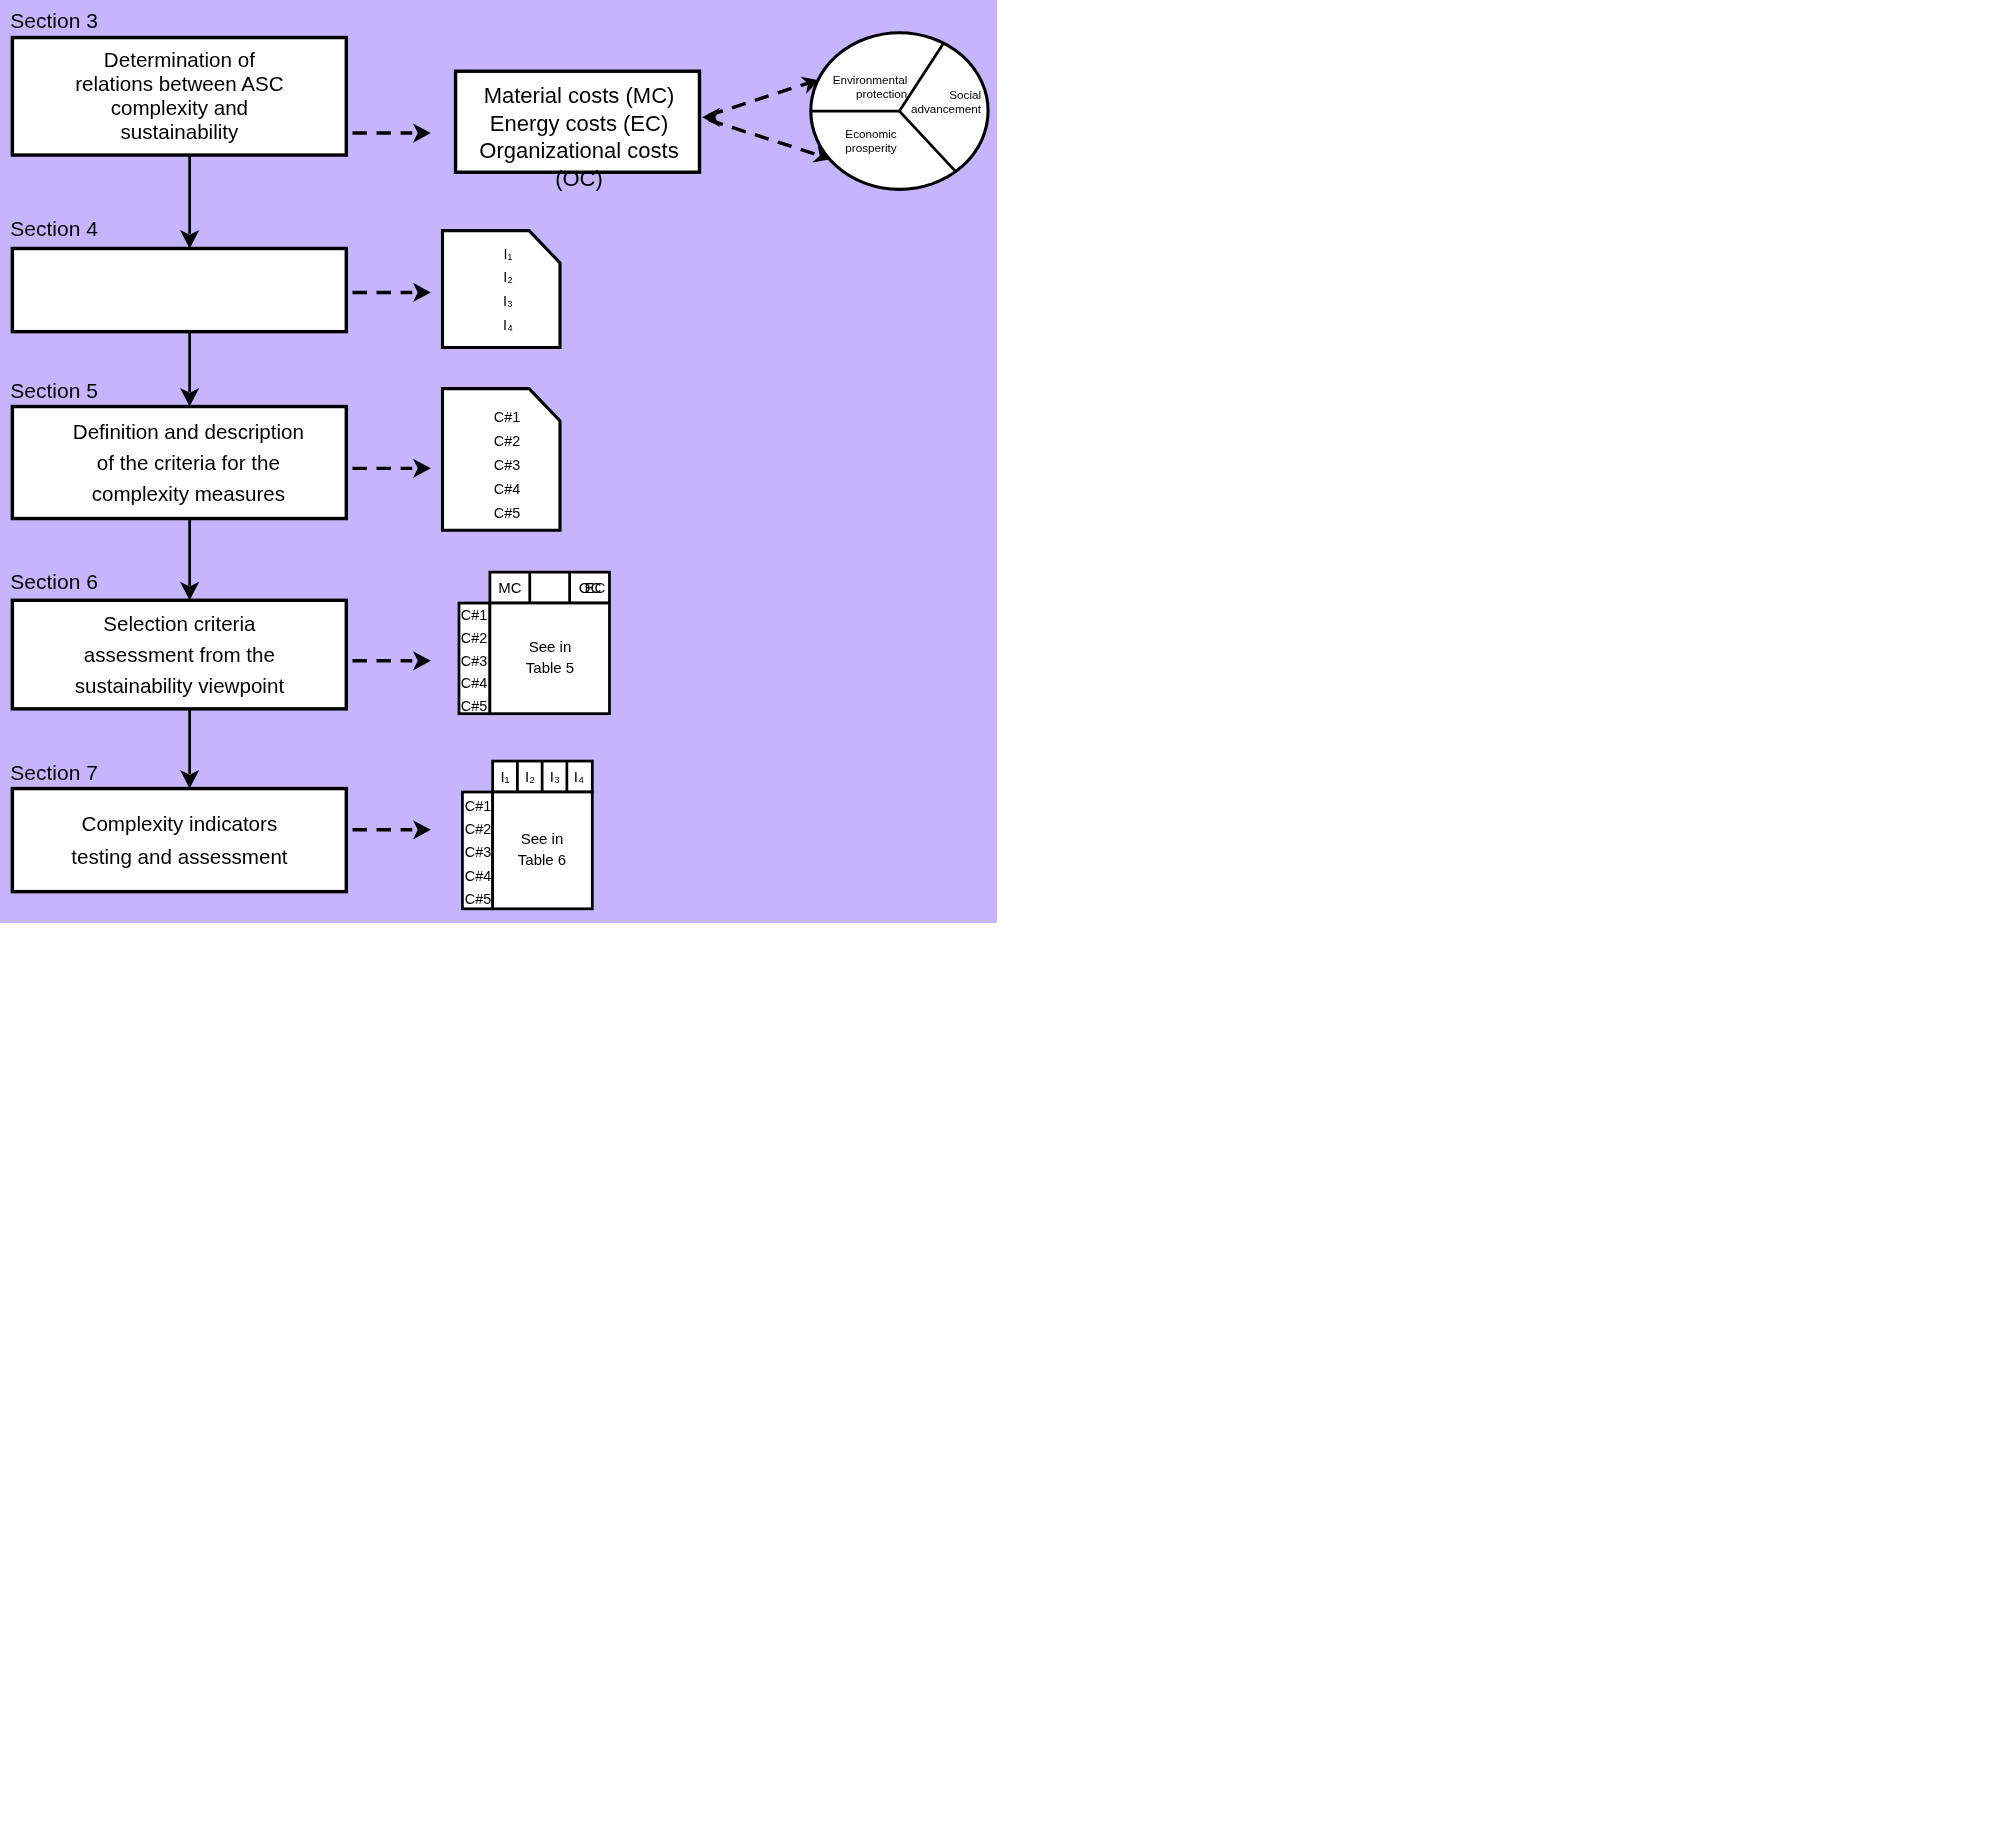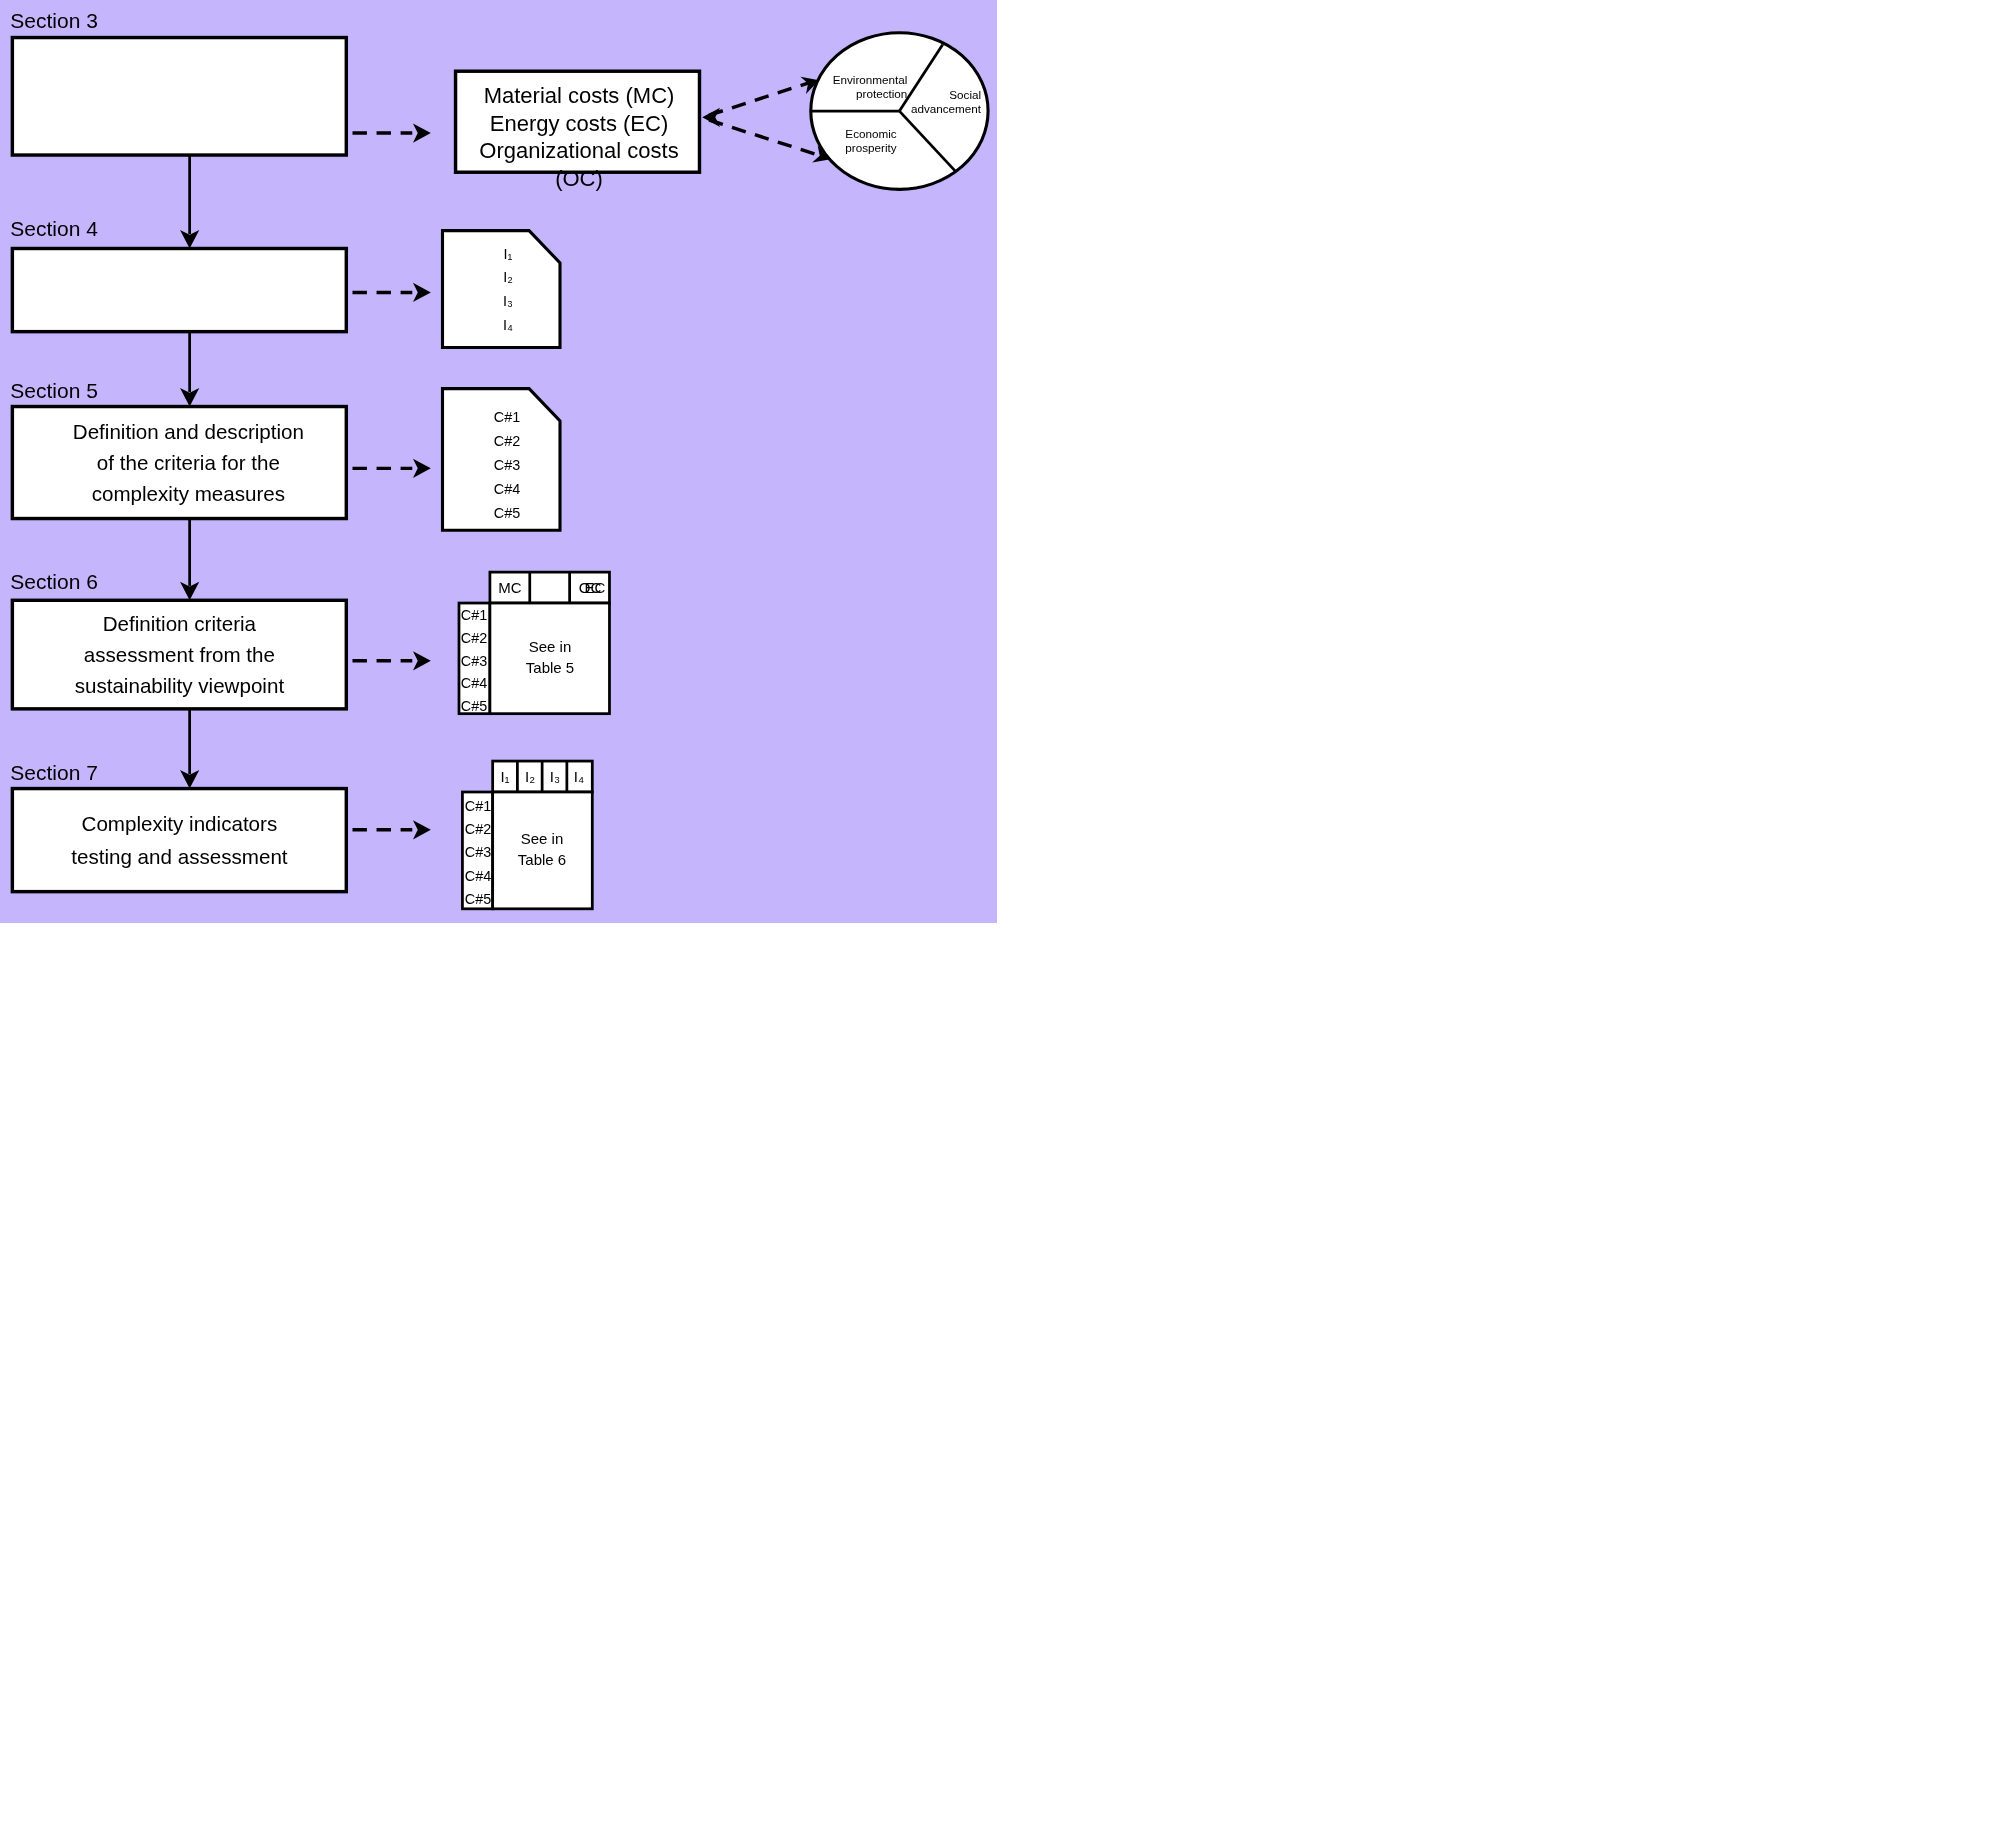--- a/index.html
+++ b/index.html
@@ -116,24 +116,28 @@
       <rect x="717" y="1152" width="145" height="170" fill="#fff" stroke="#000" stroke-width="4"></rect>
     </g>
   </svg>
 
   <div class="abs sec-title" style="left:10.3px;top:8.2px;">Section 3</div>
   <div class="abs sec-title" style="left:10.3px;top:216px;">Section 4</div>
   <div class="abs sec-title" style="left:10.3px;top:378px;">Section 5</div>
   <div class="abs sec-title" style="left:10.3px;top:569px;">Section 6</div>
   <div class="abs sec-title" style="left:10.3px;top:760px;">Section 7</div>
 
+  <div class="abs boxtext" style="left:12.4px;top:37px;width:334px;height:118px;line-height:24px;">Determination of
+relations between ASC
+complexity and
+sustainability</div>
   <div class="abs boxtext" style="left:12.4px;top:406px;width:334px;height:112px;line-height:31px;margin-left:9px;">Definition and description
 of the criteria for the
 complexity measures</div>
-  <div class="abs boxtext" style="left:12.4px;top:600px;width:334px;height:109px;line-height:31px;">Definition criteria
+  <div class="abs boxtext" style="left:12.4px;top:600px;width:334px;height:109px;line-height:31px;">Selection criteria
 assessment from the
 sustainability viewpoint</div>
   <div class="abs boxtext" style="left:12.4px;top:788px;width:334px;height:103px;line-height:33px;">Complexity indicators
 testing and assessment</div>
 
   <div class="abs costs pre" style="left:462px;top:82px;width:234px;">Material costs (MC)
 Energy costs (EC)
 Organizational costs (OC)</div>
 
   <div class="abs center pielab pre" style="left:870px;top:87px;">Environmental

